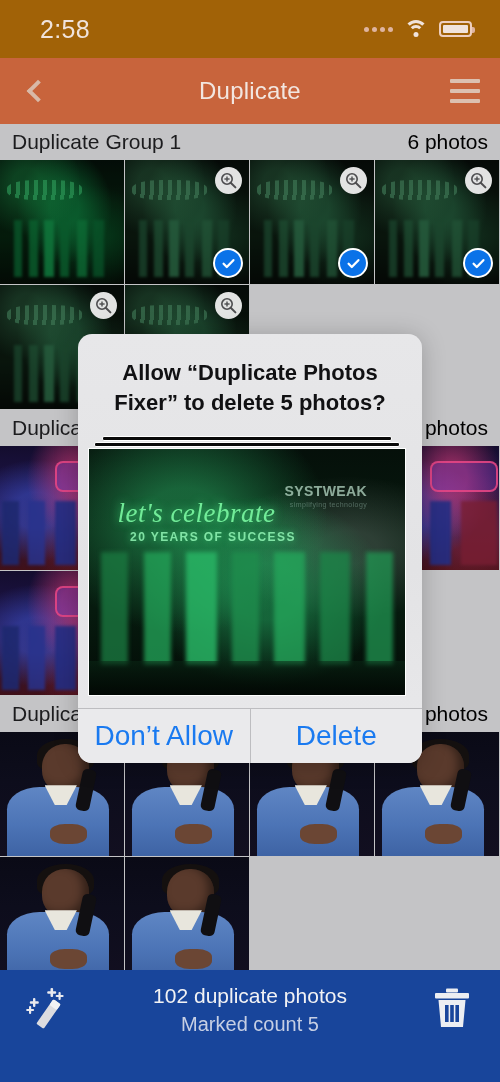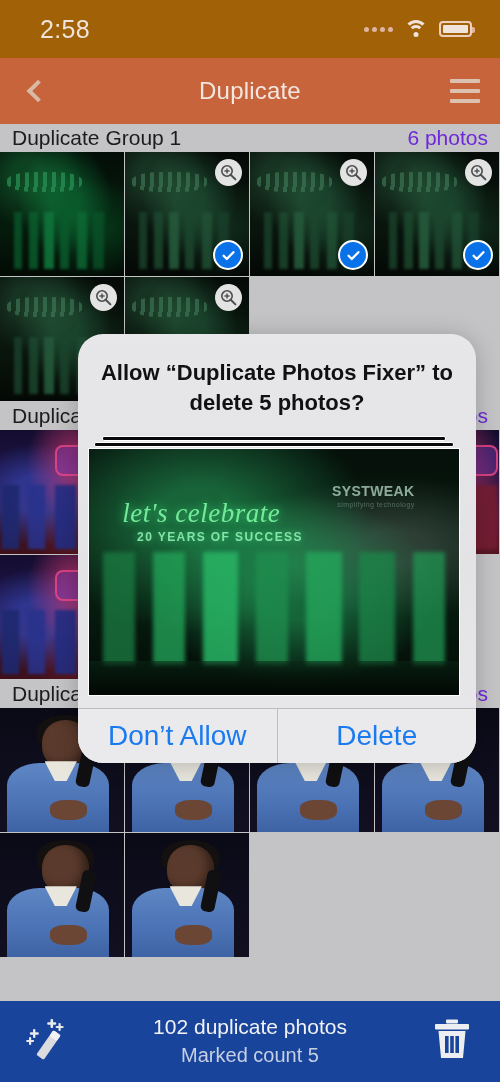--- a/index.html
+++ b/index.html
@@ -89,26 +89,26 @@
   }
 
   
   .content {
     position: absolute; top: 124px; left: 0;
     width: 500px; height: 871px;
     background: #c4c4c6;
     overflow: hidden;
   }
   .group-header {
-    height: 28px; display: flex; align-items: center;
+    height: 36px; display: flex; align-items: center;
     justify-content: space-between; padding: 0 12px;
     background: #c4c4c6;
   }
   .group-title { font-size: 21px; color: #1c1c1e; }
-  .group-count { font-size: 21px; color: #6d28d9; }
+  .group-count { font-size: 21px; color: #000000; }
 
   .thumb-row { display: flex; }
   .thumb {
     position: relative;
     width: 124px; height: 124px;
     margin-right: 1px; margin-bottom: 1px;
     overflow: hidden;
     background: #000;
   }
   .thumb:last-child { margin-right: 0; }
@@ -224,44 +224,44 @@
     width: 30px; height: 30px; border-radius: 50%;
     background: #0a72e8;
     border: 2px solid #ffffff;
     display: flex; align-items: center; justify-content: center;
   }
   .badge-check svg { display: block; }
 
   
   .bottombar {
     position: absolute; bottom: 0; left: 0;
-    width: 500px; height: 81px;
+    width: 500px; height: 112px;
     background: #18459b;
     display: flex; align-items: flex-start;
     padding-top: 8px;
   }
   .bb-wand {
     width: 96px; height: 62px; display: flex;
     align-items: center; justify-content: center;
   }
   .bb-center {
     flex: 1; text-align: center; padding-top: 4px;
   }
   .bb-line1 { color: #f2f2f4; font-size: 21px; line-height: 28px; }
   .bb-line2 { color: #c6cfe4; font-size: 20px; line-height: 28px; }
   .bb-trash {
     width: 96px; height: 62px; display: flex;
     align-items: center; justify-content: center;
   }
   .alert {
     position: absolute;
     left: 78px; top: 334px;
-    width: 398px;
+    width: 344px;
     background: linear-gradient(180deg,#e7e7e9 0%,#e3e3e5 55%,#e9e9eb 100%);
-    border-radius: 25px;
+    border-radius: 14px;
     overflow: hidden;
     box-shadow: 0 2px 24px rgba(0,0,0,.22);
   }
   .alert-title {
     padding: 24px 22px 18px;
     text-align: center;
     font-size: 22px; font-weight: bold; line-height: 30px;
     color: #111113;
   }
   .alert-preview {

